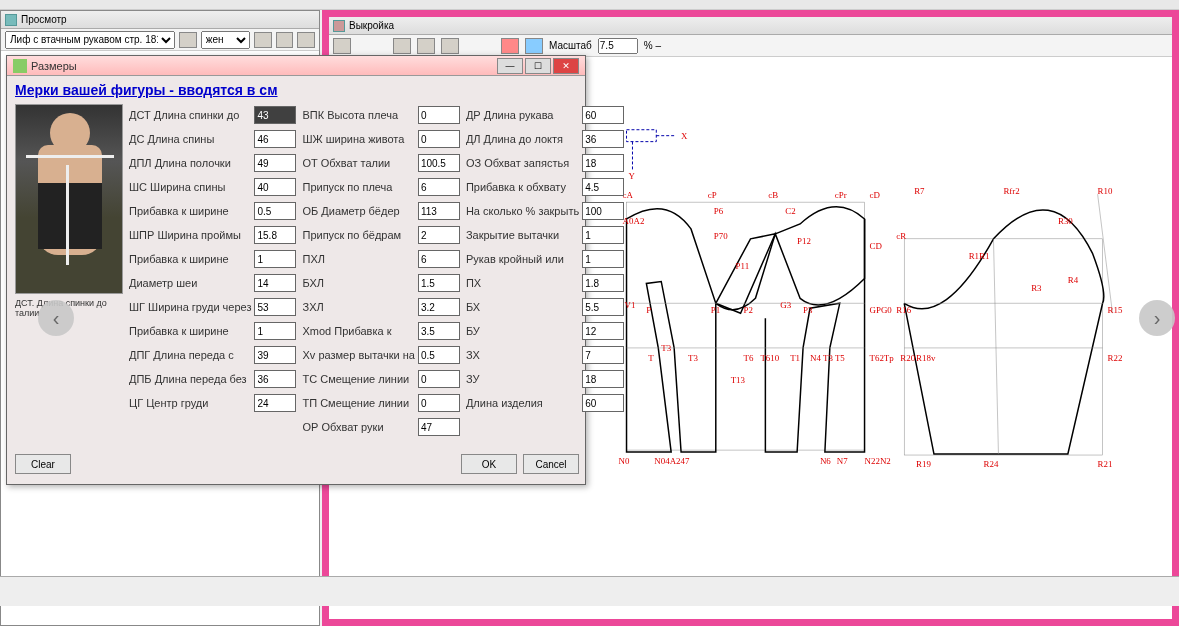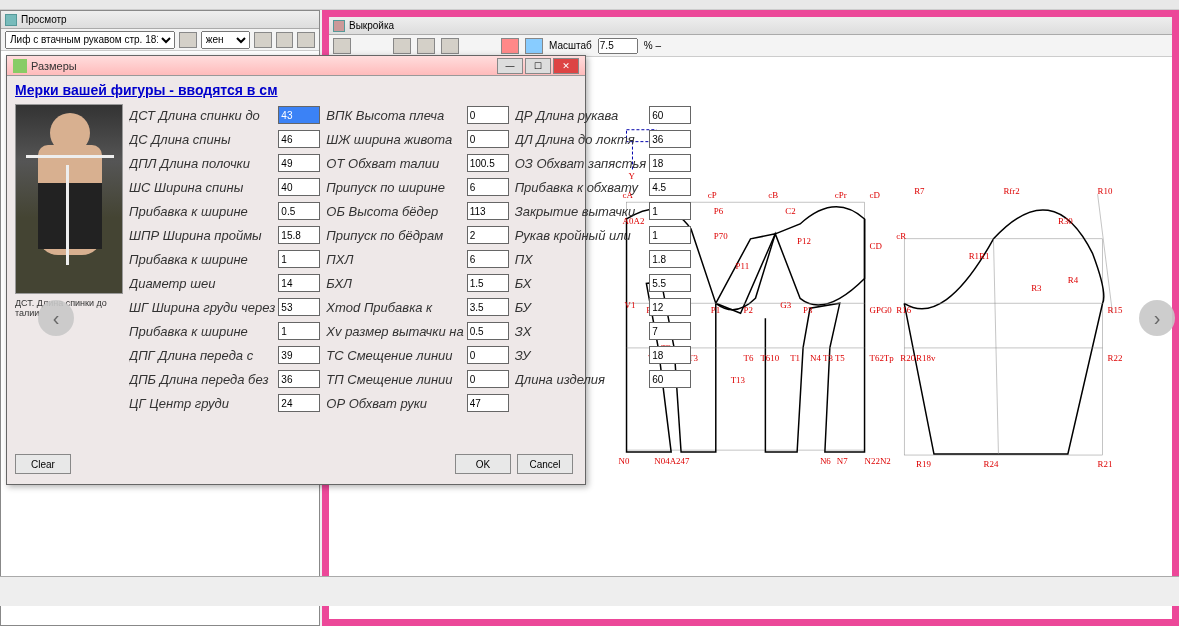--- a/index.html
+++ b/index.html
@@ -44,25 +44,25 @@
 .figure .skin { position: absolute; top: 8px; left: 34px; width: 40px; height: 40px; background: #d8b090; border-radius: 50%; }
 .figure .body-shape { position: absolute; top: 40px; left: 22px; width: 64px; height: 110px; background: #d8b090; border-radius: 10px 10px 20px 20px; }
 .figure .corset { position: absolute; top: 78px; left: 22px; width: 64px; height: 66px; background: #222; }
 .figure .tape1 { position: absolute; top: 50px; left: 10px; width: 88px; height: 3px; background: #eee; }
 .figure .tape2 { position: absolute; top: 60px; left: 50px; width: 3px; height: 100px; background: #eee; }
 .dialog .image-caption { font-size: 9px; color: #333; margin-top: 4px; }
 
 .dialog .fields { flex: 1; display: flex; }
 .dialog .col { flex: 1; display: flex; flex-direction: column; gap: 2px; padding-right: 6px; }
 .dialog .row { display: flex; align-items: center; height: 22px; }
-.dialog .row .lbl { flex: 1; font-size: 13px; color: #333; white-space: nowrap; overflow: hidden; text-overflow: ellipsis; padding-right: 3px; font-style: italic; }
+.dialog .row .lbl { flex: 1; font-size: 11px; color: #333; white-space: nowrap; overflow: hidden; text-overflow: ellipsis; padding-right: 3px; }
 .dialog .row input { width: 42px; height: 18px; font-size: 10px; border: 1px solid #666; padding: 0 2px; background: #fff; }
-.dialog .row input.hl { background: #3b82f6; color: #fff; }
-
-.dialog .buttons { position: absolute; bottom: 8px; left: 8px; right: 12px; display: flex; }
+.dialog .row input.hl { background: #404040; color: #fff; }
+
+.dialog .buttons { position: absolute; bottom: 8px; left: 8px; right: 6px; display: flex; }
 .dialog .buttons .spacer { flex: 1; }
 .dialog .buttons button { width: 56px; height: 20px; font-size: 10px; background: #e8e8e8; border: 1px solid #888; margin-left: 6px; }
 .dialog .buttons button:first-child { margin-left: 0; }
 
 
 .nav-arrow { position: absolute; top: 300px; width: 36px; height: 36px; background: rgba(200,200,200,0.9); border-radius: 50%; display: flex; align-items: center; justify-content: center; font-size: 20px; color: #666; z-index: 60; }
 .nav-arrow.left { left: 38px; }
 .nav-arrow.right { right: 4px; }
 
 
@@ -289,40 +289,44 @@
             </div>
             <div class="row">
               <span class="lbl">ШЖ ширина живота</span>
               <input value="0" style="">
             </div>
             <div class="row">
               <span class="lbl">ОТ Обхват талии</span>
               <input value="100.5" style="">
             </div>
             <div class="row">
-              <span class="lbl">Припуск по ширине</span>
+              <span class="lbl">Припуск по плеча</span>
               <input value="6" style="">
             </div>
             <div class="row">
-              <span class="lbl">ОБ Высота бёдер</span>
+              <span class="lbl">ОБ Диаметр бёдер</span>
               <input value="113" style="">
             </div>
             <div class="row">
               <span class="lbl">Припуск по бёдрам</span>
               <input value="2" style="">
             </div>
             <div class="row">
               <span class="lbl">ПХЛ</span>
               <input value="6" style="">
             </div>
             <div class="row">
               <span class="lbl">БХЛ</span>
               <input value="1.5" style="">
             </div>
             <div class="row">
+              <span class="lbl">ЗХЛ</span>
+              <input value="3.2" style="">
+            </div>
+            <div class="row">
               <span class="lbl">Xmod Прибавка к</span>
               <input value="3.5" style="">
             </div>
             <div class="row">
               <span class="lbl">Xv размер вытачки на</span>
               <input value="0.5" style="">
             </div>
             <div class="row">
               <span class="lbl">ТС Смещение линии</span>
               <input value="0" style="">
@@ -345,20 +349,24 @@
               <span class="lbl">ДЛ Длина до локтя</span>
               <input value="36" style="">
             </div>
             <div class="row">
               <span class="lbl">ОЗ Обхват запястья</span>
               <input value="18" style="">
             </div>
             <div class="row">
               <span class="lbl">Прибавка к обхвату</span>
               <input value="4.5" style="">
+            </div>
+            <div class="row">
+              <span class="lbl">На сколько % закрыть</span>
+              <input value="100" style="">
             </div>
             <div class="row">
               <span class="lbl">Закрытие вытачки</span>
               <input value="1" style="">
             </div>
             <div class="row">
               <span class="lbl">Рукав кройный или</span>
               <input value="1" style="">
             </div>
             <div class="row">

